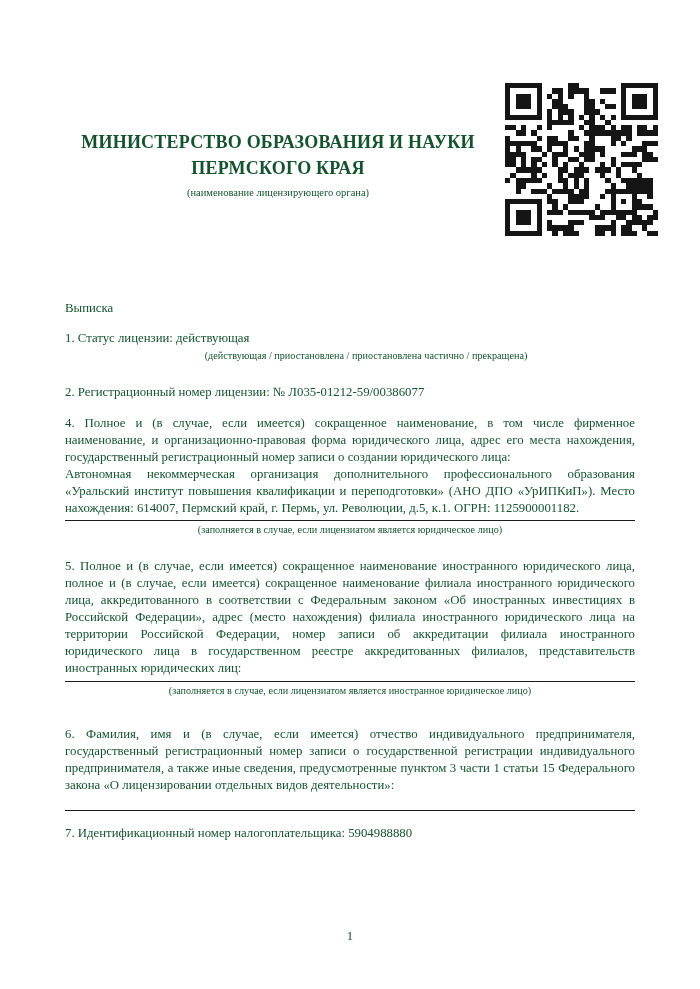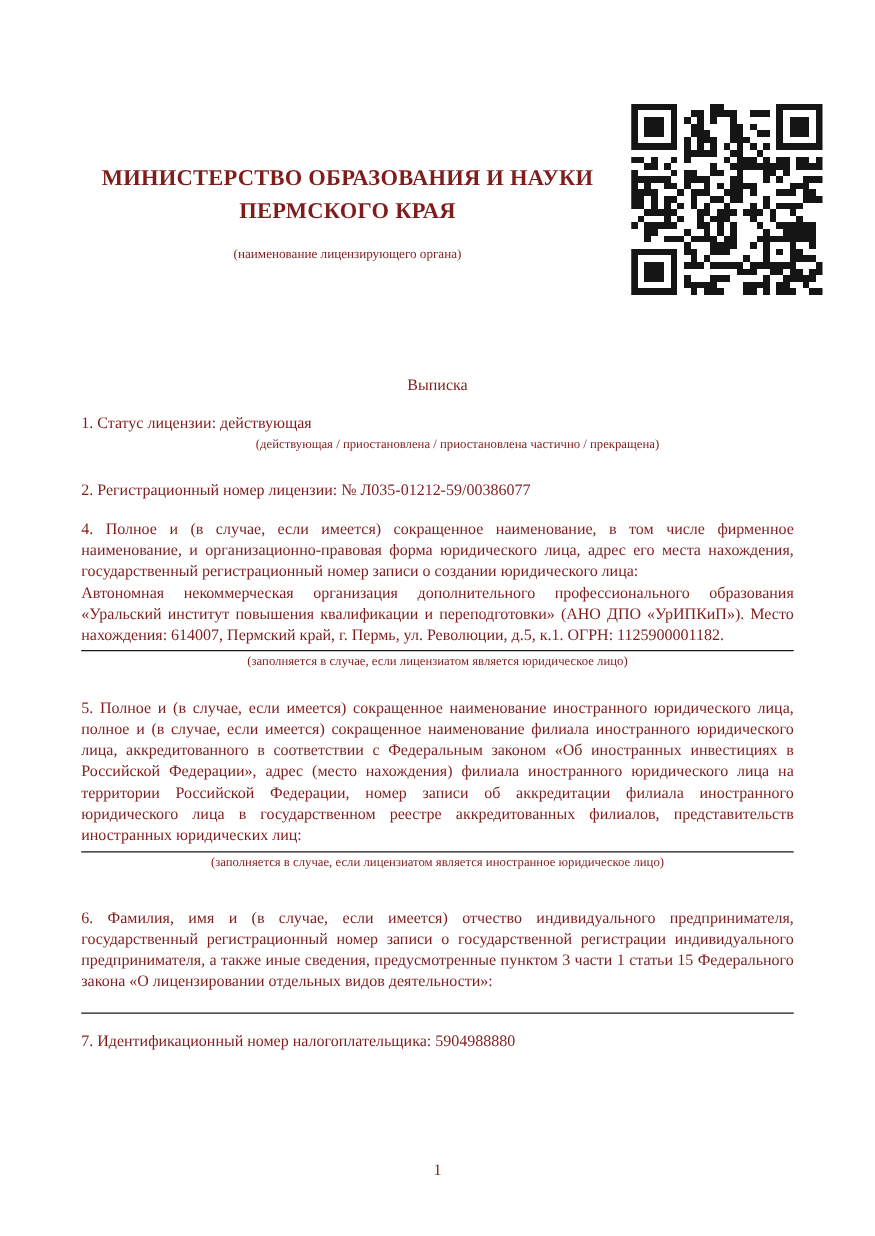--- a/index.html
+++ b/index.html
@@ -1,28 +1,28 @@
 <!DOCTYPE html>
 <html><head>
 <meta charset="utf-8">
 <style>
   html,body{margin:0;padding:0;background:#ffffff;}
   .page{
     width:700px;height:989px;position:relative;background:#ffffff;
-    font-family:"Liberation Serif","DejaVu Serif",serif;color:#7f1d1d;
+    font-family:"Liberation Serif","DejaVu Serif",serif;color:#14532d;
     overflow:hidden;
   }
   
   .ministry{position:absolute;top:129px;left:65px;width:426px;text-align:center;}
   .ministry-line{font-weight:700;font-size:18px;line-height:26px;letter-spacing:.2px;}
-  .ministry-caption{font-size:10.5px;line-height:14px;margin-top:16px;}
+  .ministry-caption{font-size:10.5px;line-height:14px;margin-top:5px;}
   .qr{position:absolute;top:83px;right:42px;width:153px;height:153px;}
   
   .content{position:absolute;top:300px;left:65px;width:570px;font-size:12.8px;line-height:17px;}
-  .doc-title{text-align:center;}
+  .doc-title{text-align:left;}
   .item{margin-bottom:14px;}
   .item-1{margin-bottom:22px;margin-top:13px;}
   .item-3{margin-bottom:14px;}
   .item-4{margin-bottom:22px;}
   .item-5{margin-bottom:29px;}
   .item-6{}
   .just{text-align:justify;text-justify:inter-word;}
   .caption{font-size:10.2px;line-height:13px;text-align:center;margin-top:2px;}
   .caption-offset{padding-left:32px;}
   .rule{border-top:1.6px solid #1b1b1b;height:0;margin-top:3px;}

